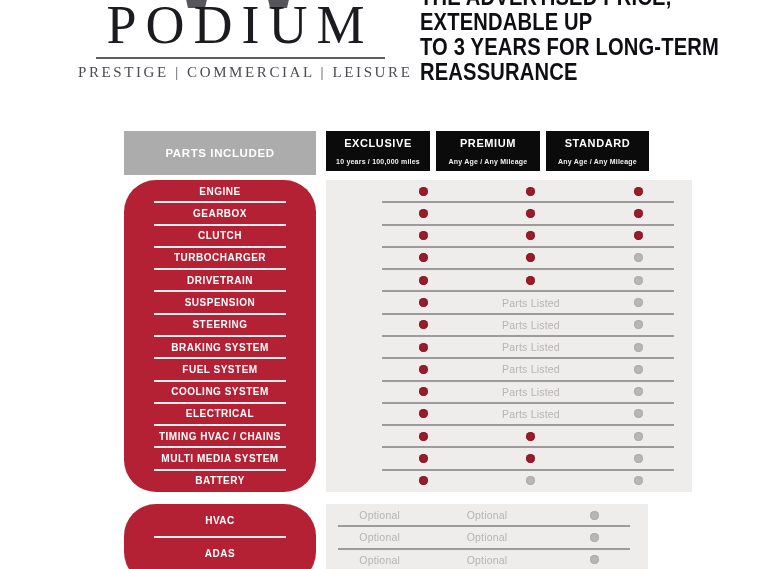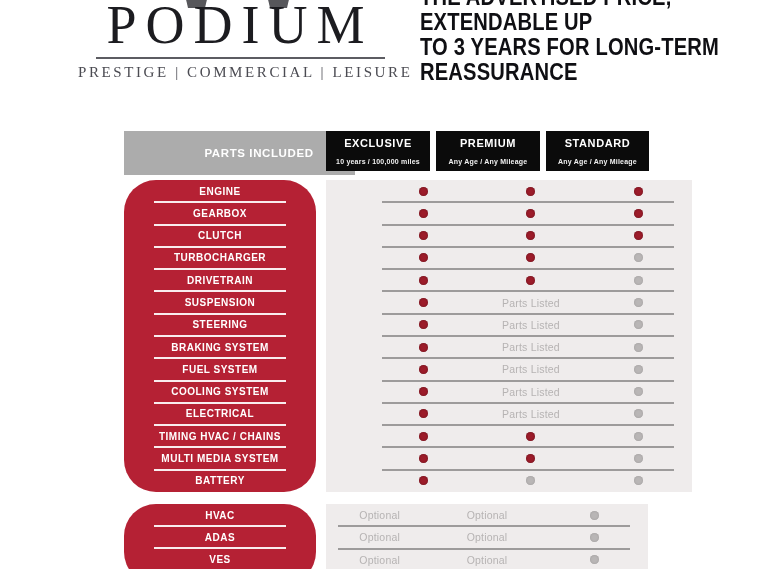--- a/index.html
+++ b/index.html
@@ -29,21 +29,21 @@
   .headline {
     position:absolute; left:420px; top:-16px; width:430px;
     font-weight:bold; font-size:24px; line-height:25px; color:#0f0f13;
     transform:scaleX(0.84); transform-origin:left top; letter-spacing:0.2px;
   }
 
   
   .parts-header {
     position:absolute; left:124px; top:131px; width:192px; height:44px;
     background:#acacac; color:#ffffff; font-weight:bold; font-size:11.5px;
-    letter-spacing:0.6px; display:flex; align-items:center; justify-content:center;padding-left:39px;
+    letter-spacing:0.6px; display:flex; align-items:center; justify-content:center;
   }
   .plan-box {
     position:absolute; top:131px; width:104px; height:40px; background:#0b0b0b;
     color:#ffffff; display:flex; flex-direction:column; align-items:center;
     justify-content:center; gap:9px;
   }
   #plan-0 { left:326px; } #plan-1 { left:436px; } #plan-2 { left:546px; width:103px; }
   .plan-name { font-size:11px; font-weight:bold; letter-spacing:0.6px; }
   .plan-sub  { font-size:7px;  font-weight:bold; color:#f1f1f1; letter-spacing:0.2px; }
 
@@ -51,21 +51,21 @@
   .red-col {
     position:absolute; left:124px; width:192px; background:#b52134;
     display:flex; flex-direction:column;border-radius:32px;
   }
   #red-main   { top:180px; height:312px; }
   #red-extra  { top:504px; height:80px; }
   .red-row {
     position:relative; flex:1; display:flex; align-items:center; justify-content:center;
     color:#ffffff; font-weight:bold; font-size:10px; letter-spacing:0.5px;
   }
-  #red-extra .red-row { flex:none; height:22px; }
+  #red-extra .red-row { flex:none; height:33px; }
   .red-row:not(:last-child)::after {
     content:""; position:absolute; bottom:-1px; left:30px; right:30px; height:2px;
     background:rgba(255,255,255,0.92);
   }
 
   .panel {
     position:absolute; left:326px; width:322px; background:#efecec;
     display:flex; flex-direction:column;
   }
   #panel-main  { top:180px; height:312px;padding-left:44px; }

